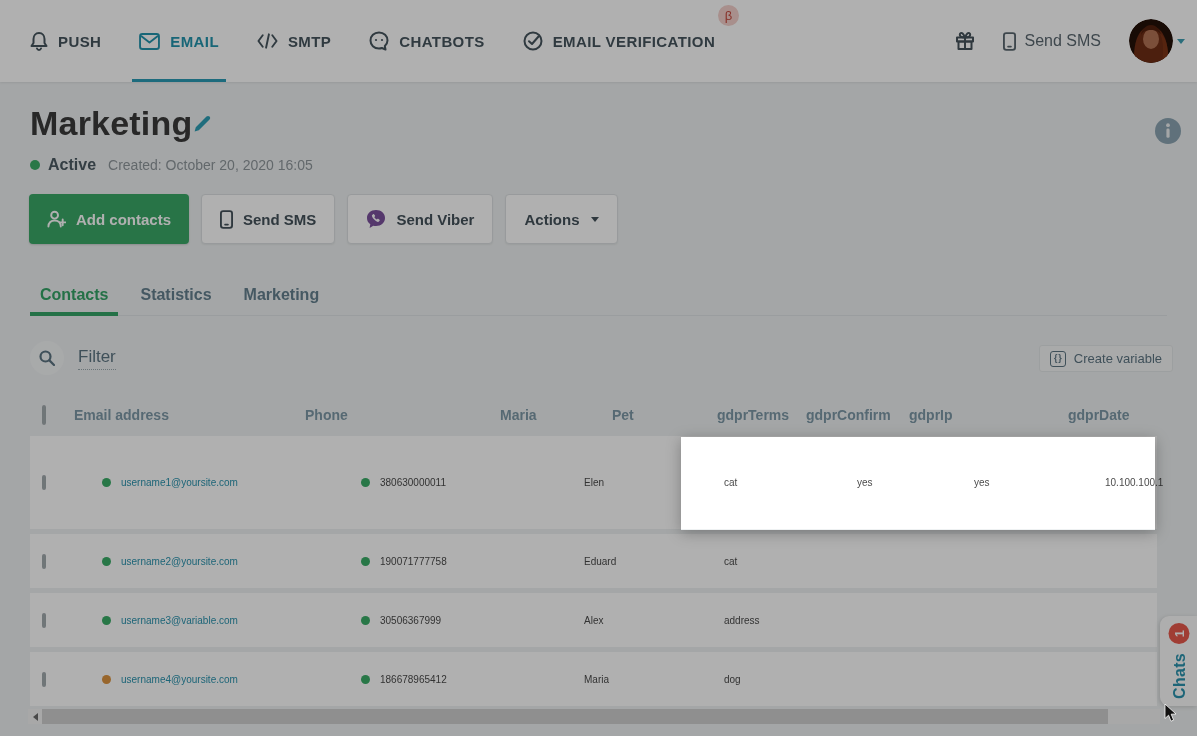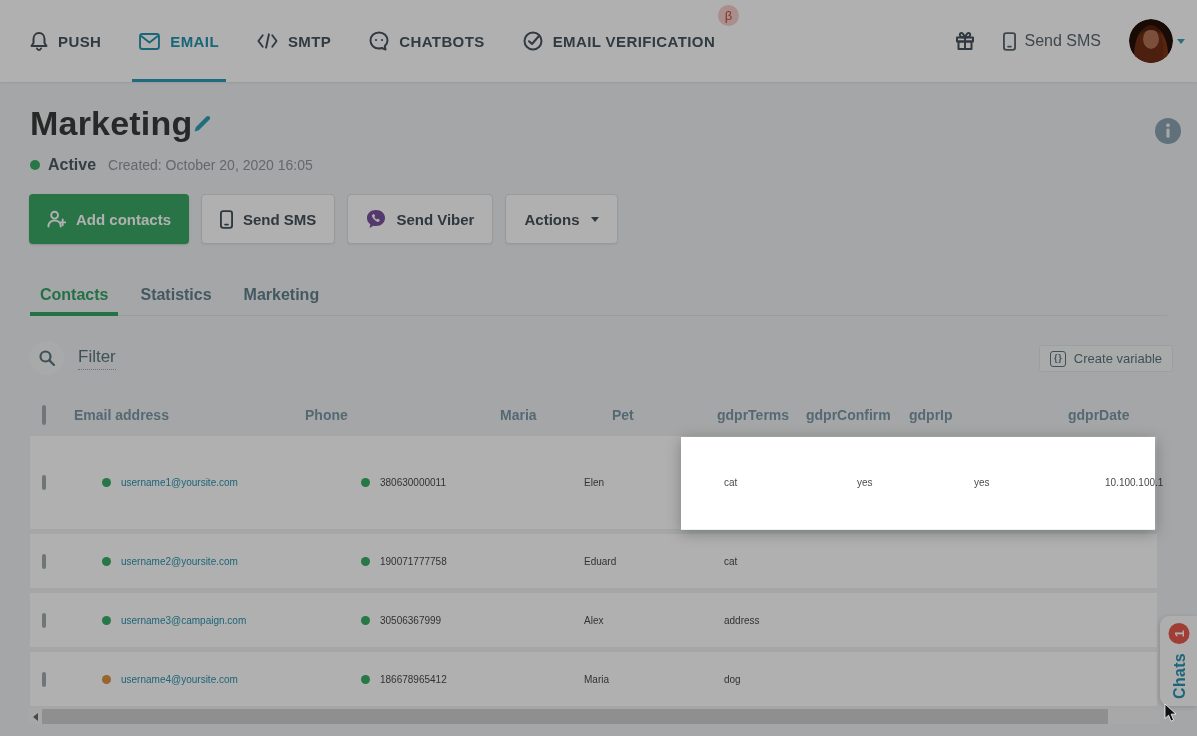--- a/index.html
+++ b/index.html
@@ -362,21 +362,21 @@
     <div class="c c-terms"></div>
     <div class="c c-confirm"></div>
     <div class="c c-ip"></div>
     <div class="c c-date"></div>
   </div>
 
   <div class="trow">
     <div class="c c-check"><span class="checkbox"></span></div>
     <div class="c c-email cell-flex">
         <span class="dot"></span>
-        <span class="email-link">username3@campaign.com</span>
+        <span class="email-link">username3@variable.com</span>
       </div>
     <div class="c c-phone cell-flex">
         <span class="dot"></span>
         <span>30506367999</span>
       </div>
     <div class="c c-name">Alex</div>
     <div class="c c-pet">address</div>
     <div class="c c-terms"></div>
     <div class="c c-confirm"></div>
     <div class="c c-ip"></div>

